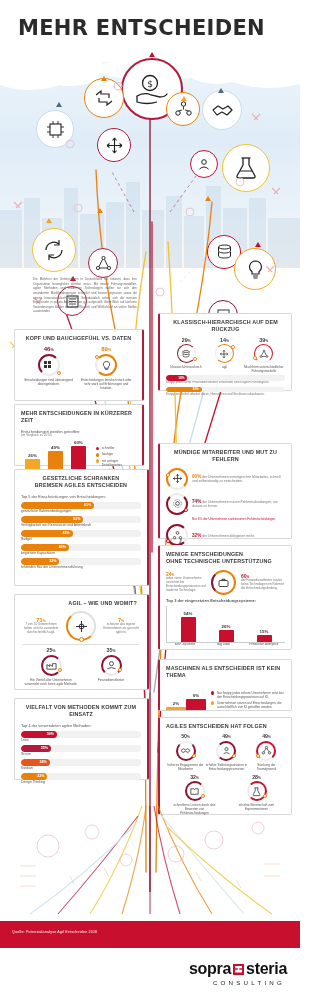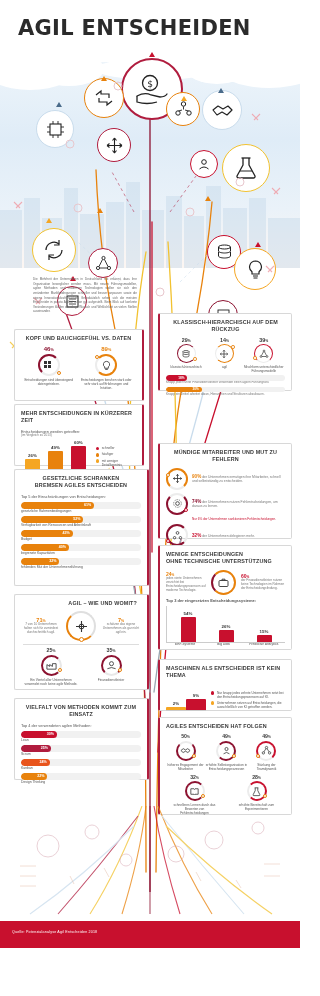--- a/index.html
+++ b/index.html
@@ -118,21 +118,21 @@
           <rect x="142" y="62" width="22" height="58"></rect>
         <rect x="166" y="48" width="16" height="72"></rect>
           <rect x="184" y="68" width="20" height="52"></rect>
         <rect x="206" y="38" width="15" height="82"></rect>
           <rect x="223" y="60" width="24" height="60"></rect>
         <rect x="249" y="50" width="17" height="70"></rect>
           <rect x="268" y="70" width="32" height="50"></rect>
       </g>
     </svg>
 
-    <div class="title">AGIL ENTSCHEIDEN</div>
+    <div class="title">MEHR ENTSCHEIDEN</div>
   </div>
 
   <div class="tree">
     <svg width="300" height="840" viewBox="0 0 300 840" style="position:absolute;left:0;top:0;">
       <g fill="none" stroke-width="1.3" stroke-linecap="round">
         <path d="M150 840 L150 300 Q150 150 150 66" stroke="#8c1230"></path>
         <path d="M152 500 Q152 300 152 170" stroke="#c8102e"></path>
         <path d="M146 820 Q146 420 120 300 Q100 215 96 118" stroke="#e8820c"></path>
         <path d="M156 820 Q160 430 185 320 Q205 230 212 150" stroke="#e8820c"></path>
         <path d="M148 700 Q140 520 112 410 Q92 330 62 250" stroke="#b01c3e"></path>
@@ -787,15 +787,23 @@
         <path d="M264 58h16M264 70h16"></path>
       <path d="M70 70 74 78M104 62l5 9M196 66l5 9M236 74l5 8"></path>
     </g>
   </svg>
 
   <div class="srcbar">
     <span>Quelle: Potenzialanalyse Agil Entscheiden 2018</span>
   </div>
 
   <div class="footer">
+    <div class="logo">
+      <div class="logo-main">
+        <span>sopra</span>
+        <span class="logo-sq"></span>
+        <span>steria</span>
+      </div>
+      <div class="logo-sub">CONSULTING</div>
+    </div>
   </div>
 
 </div>
 
 </body></html>

